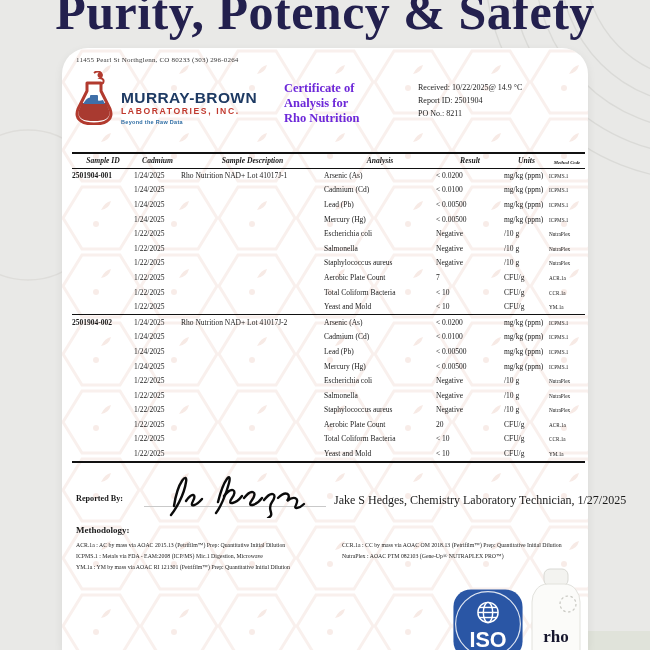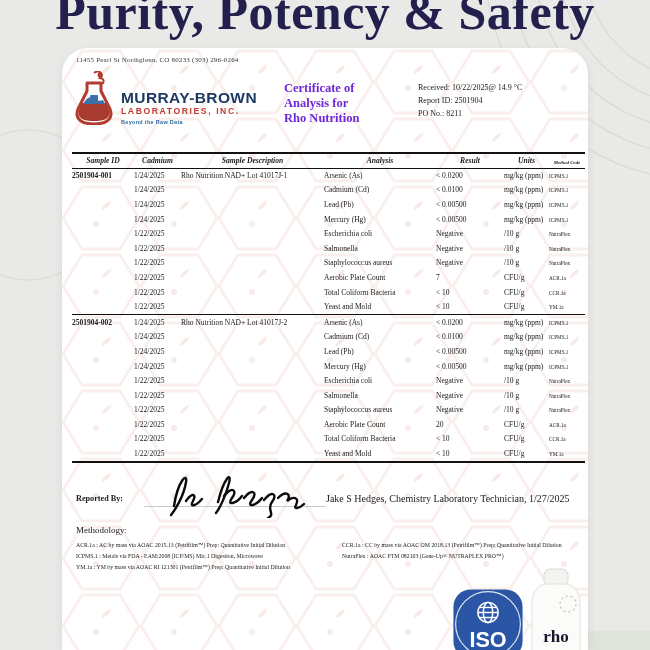--- a/index.html
+++ b/index.html
@@ -56,23 +56,23 @@
   table.results td{padding:3.3px 0;overflow:hidden;white-space:nowrap}
   table.results td.sid{font-weight:bold}
   table.results td.method{font-size:5.2px}
   table.results tr.group-start td{border-top:1.2px solid #111}
   table.results tr:last-child td{border-bottom:2px solid #111}
   
   .reported{position:absolute;left:14px;top:432px;width:500px;height:42px}
   .rep-label{position:absolute;left:0;top:14px;font-weight:bold;font-size:8.2px}
   .sig-line{position:absolute;left:68px;top:26px;width:182px;border-bottom:1px solid #c9c9c9}
   .sig{position:absolute;left:86px;top:-12px}
-  .rep-text{position:absolute;left:250px;top:13px;font-size:10px;white-space:nowrap}
-  
-  .meth-head{position:absolute;left:14px;top:477px;font-weight:normal;font-size:9px}
+  .rep-text{position:absolute;left:258px;top:13px;font-size:12px;white-space:nowrap}
+  
+  .meth-head{position:absolute;left:14px;top:477px;font-weight:bold;font-size:9px}
   .meth-cols{position:absolute;left:14px;top:493px;display:flex}
   .meth-col-left{width:252px}
   .meth-col-right{width:244px;margin-left:14px}
   .meth-item{font-size:5.8px;line-height:1.4;color:#222;margin-bottom:3px}
   
   .iso-badge{position:absolute;left:452px;top:588px;z-index:3}
   .bottle{position:absolute;left:524px;top:568px;z-index:3}
   .bottom-strip{position:absolute;left:588px;top:631px;width:62px;height:19px;background:#e0e3da;z-index:0}
 </style>
 </head>

